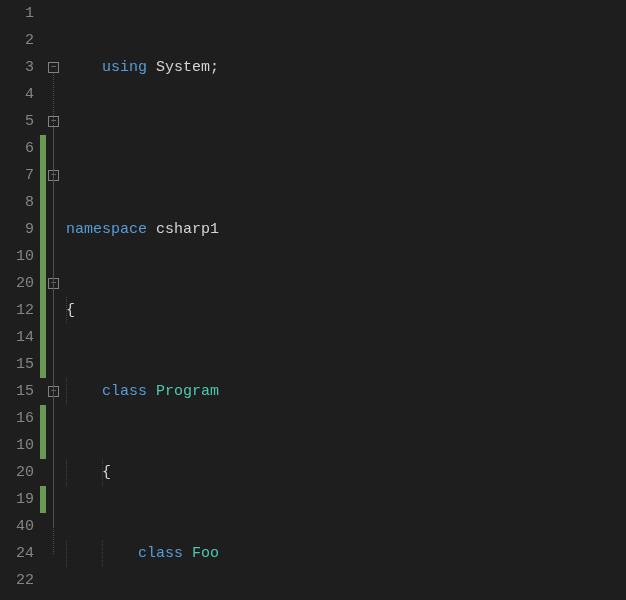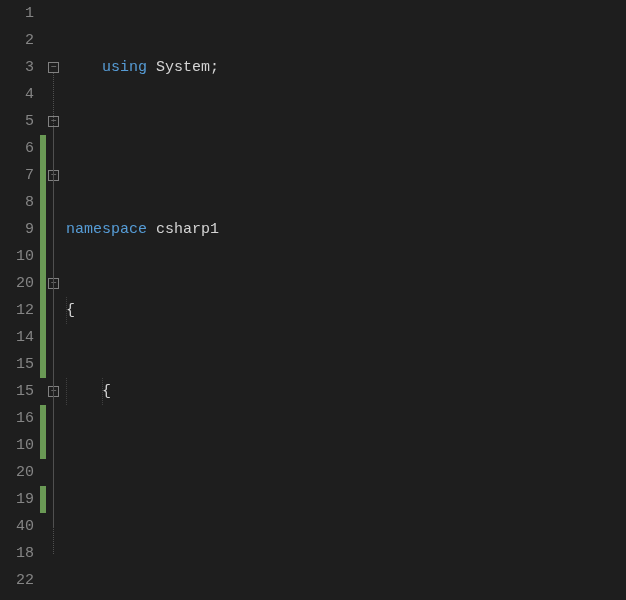--- a/index.html
+++ b/index.html
@@ -88,21 +88,21 @@
       <div class="ln">20</div>
       <div class="ln">12</div>
       <div class="ln">14</div>
       <div class="ln">15</div>
       <div class="ln">15</div>
       <div class="ln">16</div>
       <div class="ln">10</div>
       <div class="ln">20</div>
       <div class="ln">19</div>
       <div class="ln">40</div>
-      <div class="ln">18</div>
+      <div class="ln">24</div>
       <div class="ln">22</div>
     </div>
   <div class="change-col" id="changecol">
       <div class="change-mark"></div>
       <div class="change-mark"></div>
       <div class="change-mark"></div>
       <div class="change-mark"></div>
       <div class="change-mark"></div>
       <div class="change-mark mod"></div>
       <div class="change-mark mod"></div>
@@ -132,21 +132,23 @@
       <div class="guide-line" style="top: 127px; height: 400px;"></div>
       <div class="guide-line" style="top: 181px; height: 76px;"></div>
       <div class="guide-line" style="top: 289px; height: 76px;"></div>
       <div class="guide-line" style="top: 397px; height: 103px;"></div>
     </div>
   <div class="code">
     <div class="code-line">    <span class="kw">using</span> <span>System</span><span>;</span></div>
     <div class="code-line"></div>
     <div class="code-line"><span class="kw">namespace</span> <span>csharp1</span></div>
     <div class="code-line"><span class="indent-guide" style="left:0"></span><span>{</span></div>
+    <div class="code-line"><span class="indent-guide" style="left:0"></span>    <span class="kw">class</span> <span class="type">Program</span></div>
     <div class="code-line"><span class="indent-guide" style="left:0"></span><span class="indent-guide" style="left:36px"></span>    <span>{</span></div>
+    <div class="code-line"><span class="indent-guide" style="left:0"></span><span class="indent-guide" style="left:36px"></span>        <span class="kw">class</span> <span class="type">Foo</span></div>
     
     
     
     
     
     
     
     
     
     

